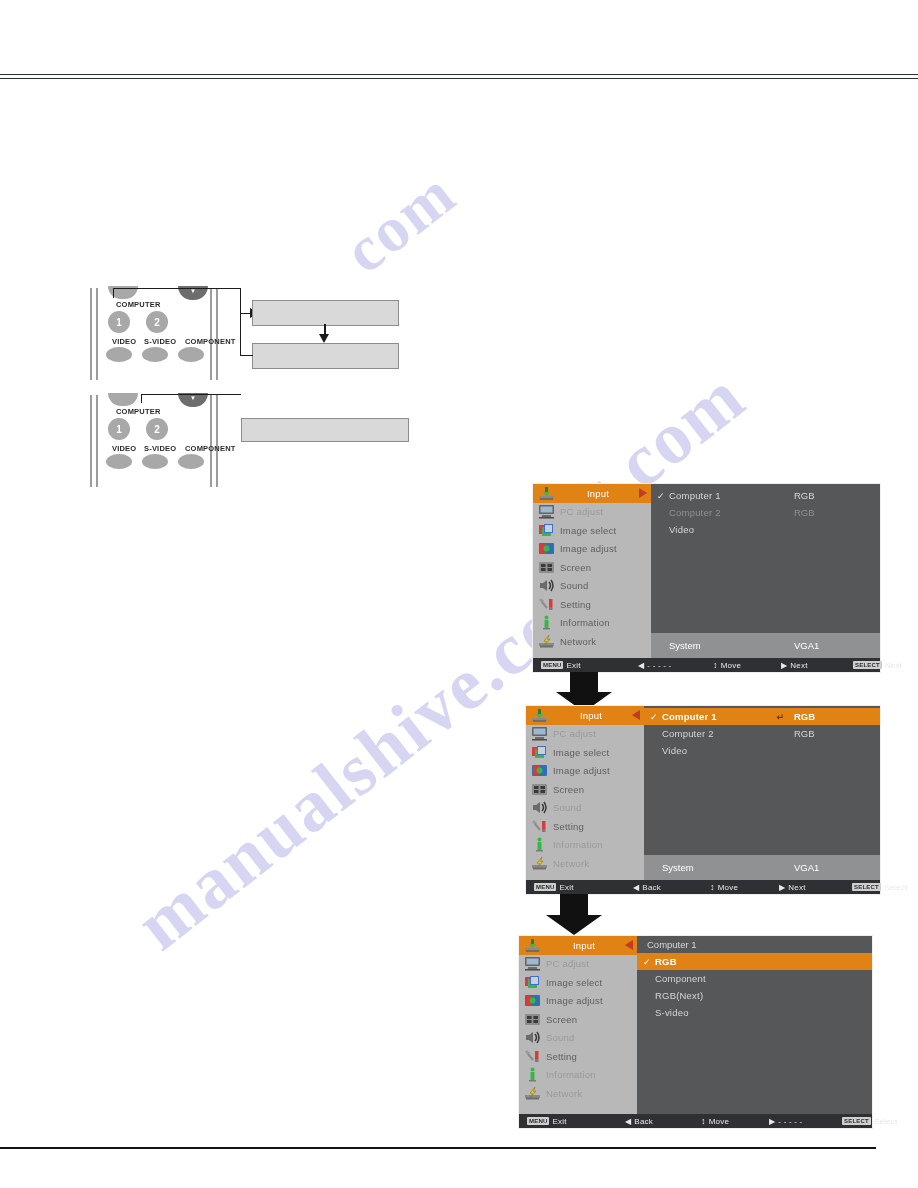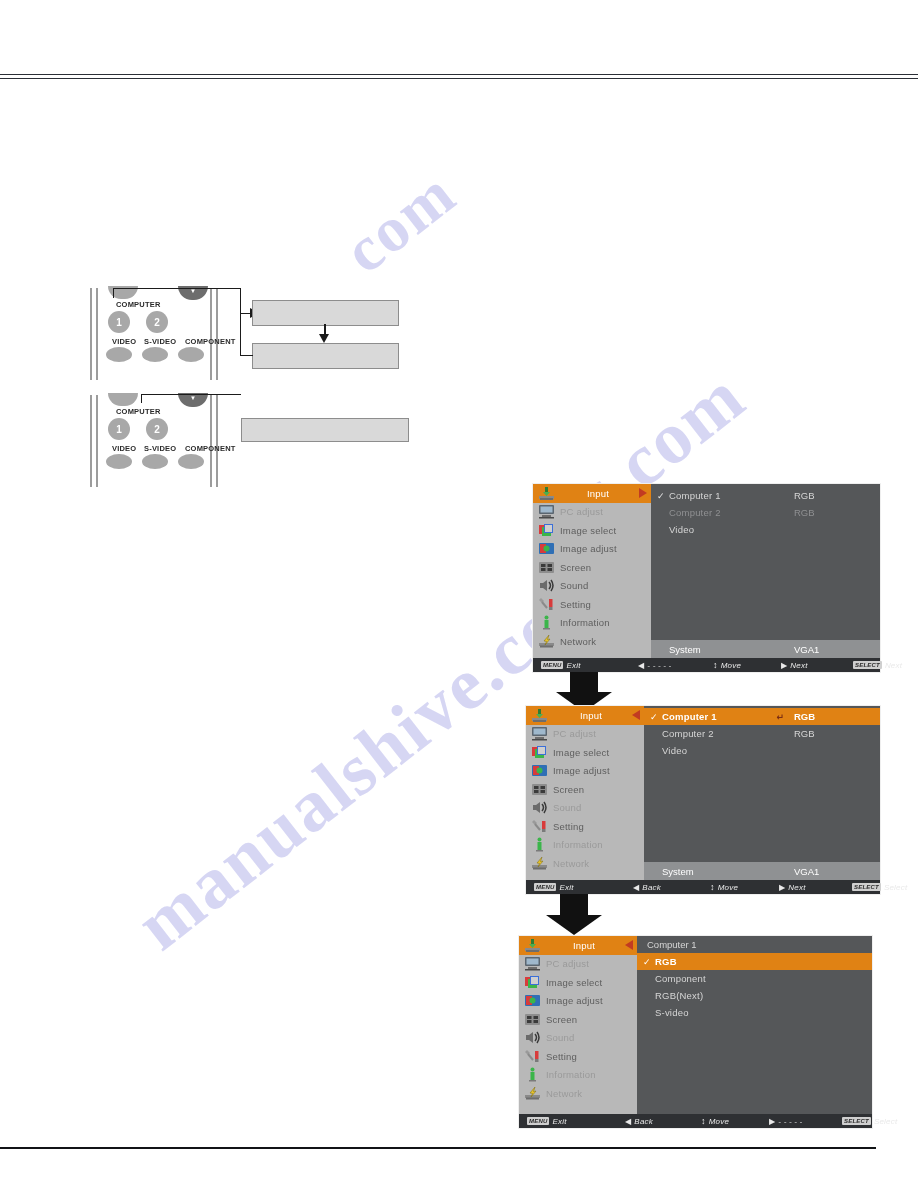--- a/index.html
+++ b/index.html
@@ -79,28 +79,28 @@
   .opt-row .oname{font-size:9.5px;color:#d6d6d6;letter-spacing:.2px;}
   .opt-row .oval{position:absolute;right:0;width:86px;text-align:left;font-size:9.5px;color:#d6d6d6;}
   .opt-row.dimrow .oname,.opt-row.dimrow .oval{color:#8f9092;}
   .opt-row .chk{position:absolute;left:6px;top:50%;transform:translateY(-50%);
      font-size:9px;color:#e6e6e6;}
   .opt-row.hl{background:#e08214;}
   .opt-row.hl .oname,.opt-row.hl .oval{color:#ffffff;font-weight:700;}
   .opt-row.hl .chk{color:#ffffff;}
   .ret-ic{position:absolute;right:96px;font-size:9px;color:#7a2d14;font-weight:700;}
 
-  .sysbar{position:absolute;left:0;right:0;bottom:0;height:18px;background:#8f9193;display:flex;align-items:center;}
+  .sysbar{position:absolute;left:0;right:0;bottom:0;height:25px;background:#8f9193;display:flex;align-items:center;}
   .sysbar .sname{font-size:9.5px;color:#ffffff;padding-left:18px;}
   .sysbar .sval{position:absolute;right:0;width:86px;font-size:9.5px;color:#ffffff;}
 
   
   .keybar{position:absolute;left:0;right:0;bottom:0;height:14px;background:#2e3033;
      display:flex;align-items:center;color:#e9e9e9;font-size:8px;letter-spacing:.2px;}
-  .keybar .seg{position:absolute;display:flex;align-items:center;gap:3px;white-space:nowrap;font-style:italic;}
+  .keybar .seg{position:absolute;display:flex;align-items:center;gap:3px;white-space:nowrap;}
   .kbadge{background:#cfcfcf;color:#2b2b2b;font-size:6px;font-weight:700;
      padding:0 2px;border-radius:1px;line-height:8px;display:inline-block;}
   .updown{font-size:9px;line-height:9px;}
 
   
   .bigarrow{position:absolute;}
   .bigarrow .body{position:absolute;background:#111111;}
   .bigarrow .tip{position:absolute;width:0;height:0;border-left:28px solid transparent;
      border-right:28px solid transparent;border-top:20px solid #111111;}
 

